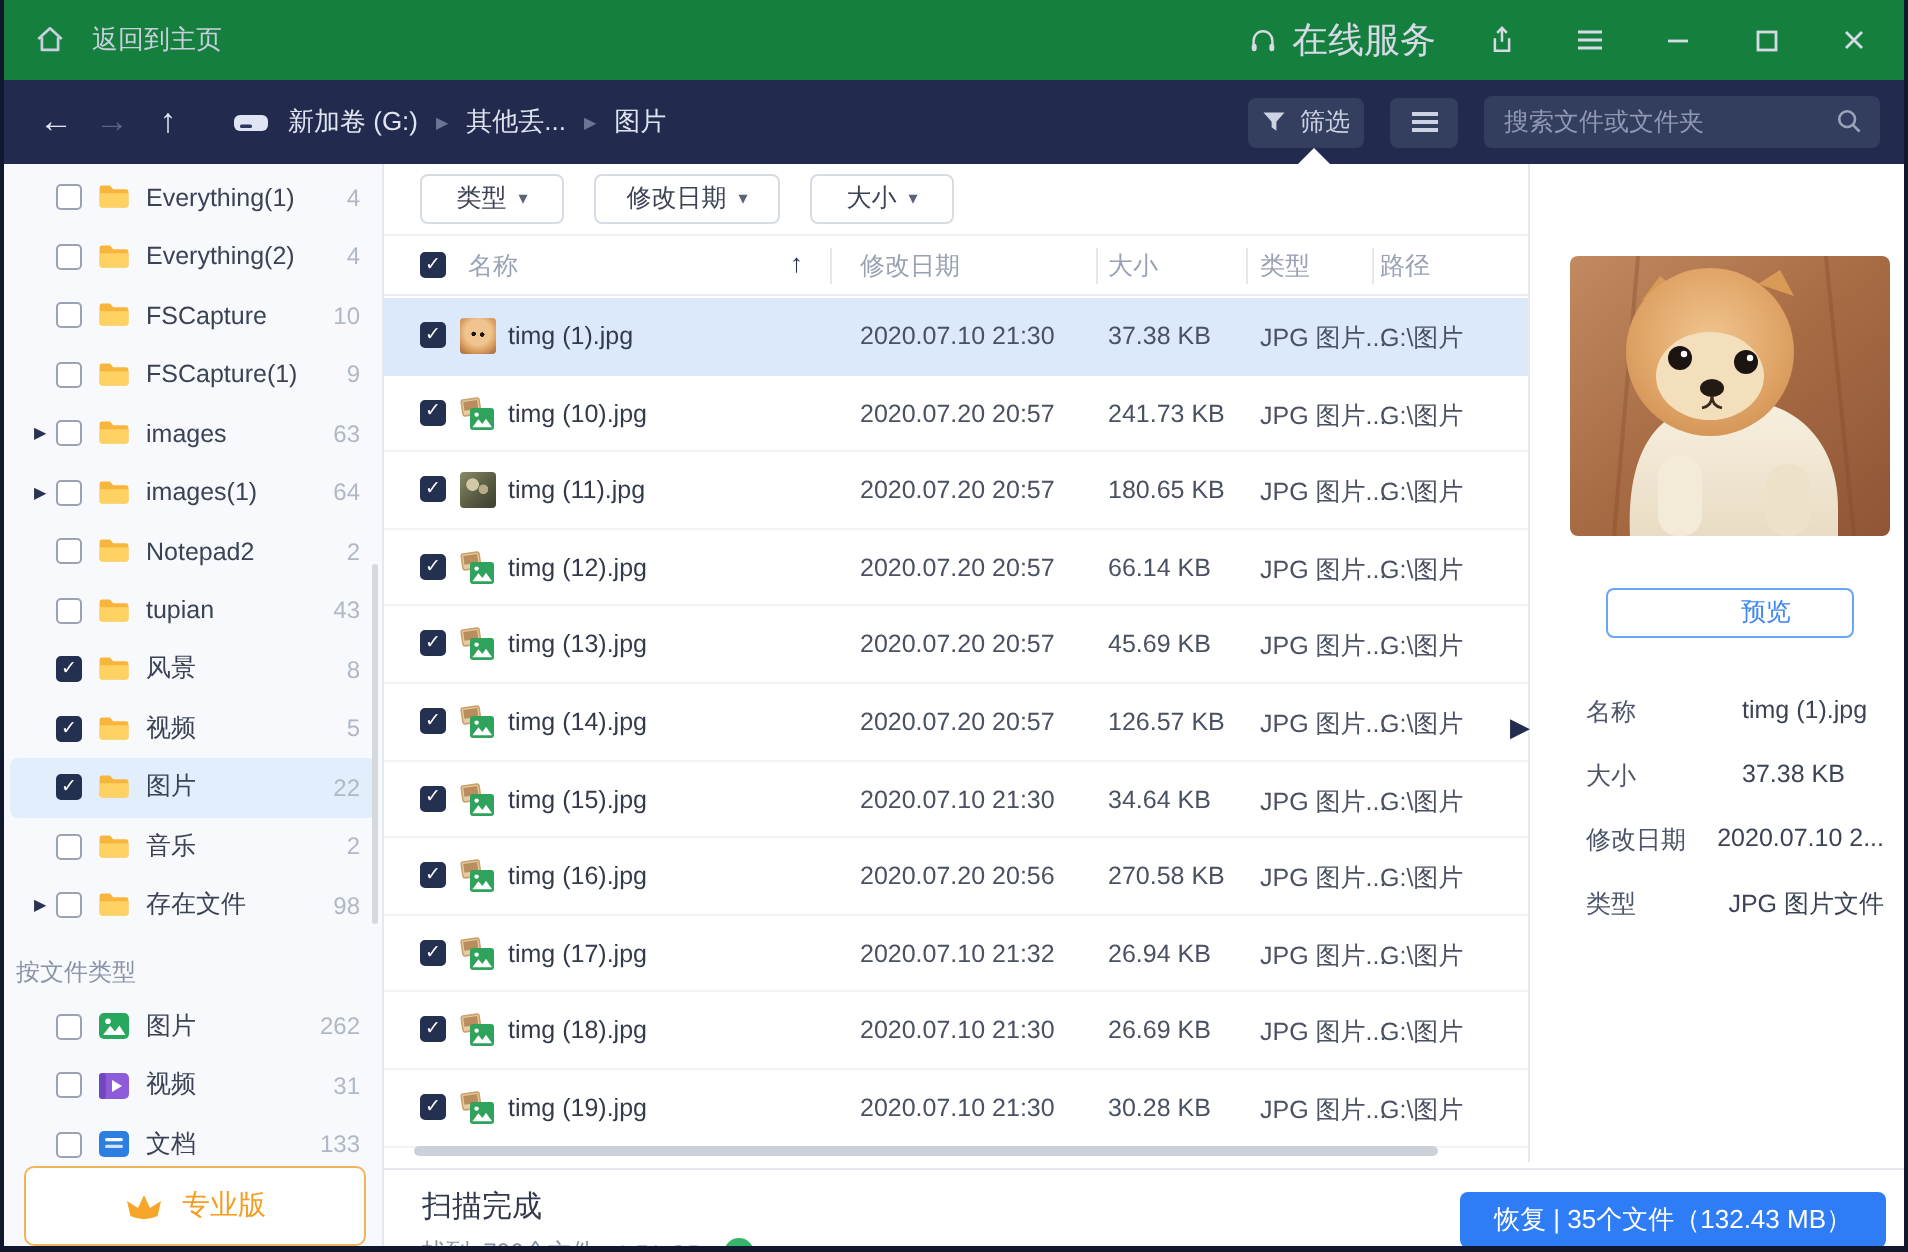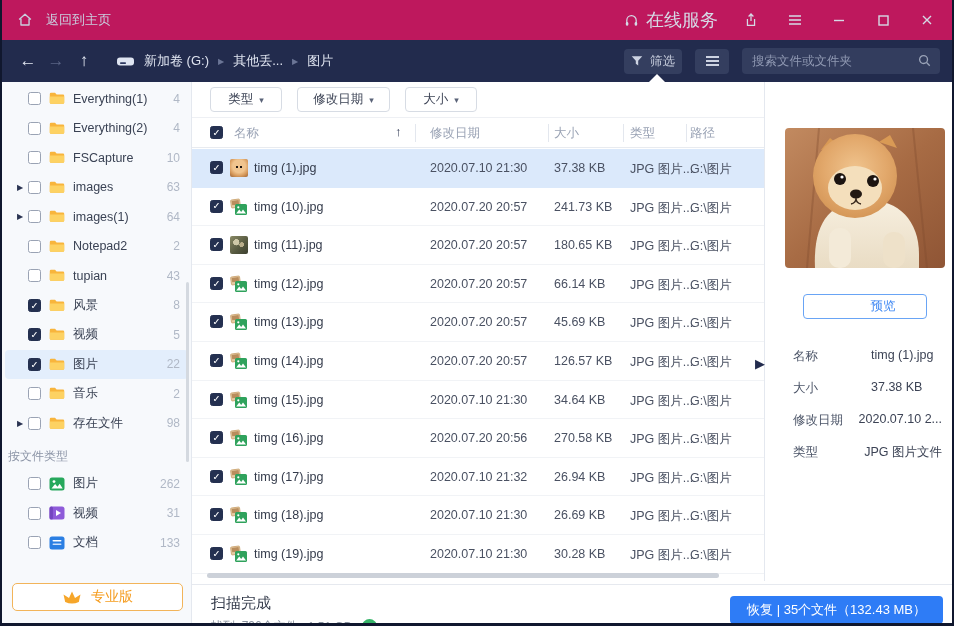--- a/index.html
+++ b/index.html
@@ -2,21 +2,21 @@
 <html><head>
 <meta charset="utf-8">
 <style>
   * { margin:0; padding:0; box-sizing:border-box; }
   html,body { width:954px; height:626px; background:#0d132b; }
   body { font-family:"Liberation Sans","DejaVu Sans",sans-serif; }
   #app { position:relative; width:954px; height:626px; overflow:hidden; background:#fff;
          border-left:2px solid #10172e; border-right:2px solid #10172e; border-bottom:3px solid #10172e; }
 
   
-  .titlebar { position:absolute; left:0; top:0; right:0; height:40px; background:#be185d;
+  .titlebar { position:absolute; left:0; top:0; right:0; height:40px; background:#15803d;
               display:flex; align-items:center; padding:0 14px; color:#c9cfdf; }
   .titlebar .home { display:flex; align-items:center; gap:12px; font-size:13px; }
   .tb-right { margin-left:auto; display:flex; align-items:center; gap:22px; }
   .svc { display:flex; align-items:center; gap:7px; font-size:18px; color:#d5dae6; cursor:default; }
   .winbtn { display:flex; align-items:center; justify-content:center; width:22px; height:22px; color:#d5dae6; }
 
   
   .toolbar { position:absolute; left:0; top:40px; right:0; height:42px; background:#222b4d;
              display:flex; align-items:center; padding:0 12px; color:#dde2ee; }
   .nav-arrow { font-size:17px; width:28px; text-align:center; color:#e2e7f2; }
@@ -50,21 +50,21 @@
   .cb.checked { background:#243050; border-color:#243050; }
   .cb.checked::after { content:"✓"; color:#fff; font-size:9.5px; line-height:1; }
   .folder-ic { margin-left:8px; display:flex; }
   .bytype { padding:10px 0 4px 6px; font-size:12px; color:#8b94a6; }
   .ft-icon { margin-left:8px; display:flex; }
   .ft-icon svg { display:none; }
   .ft-icon.image svg.i-image { display:block; }
   .ft-icon.video svg.i-video { display:block; }
   .ft-icon.doc svg.i-doc { display:block; }
   .side-scroll { position:absolute; right:2px; top:200px; width:3px; height:180px; background:#d4d9e0; border-radius:2px; }
-  .pro-btn { position:absolute; left:10px; right:8px; bottom:12px; height:28px; background:#fff;
+  .pro-btn { position:absolute; left:10px; right:8px; bottom:0px; height:40px; background:#fff;
              border:1px solid #f2b45a; border-radius:5px; display:flex; align-items:center; justify-content:center;
              gap:9px; color:#f59d21; font-size:14px; }
 
   
   .main { position:absolute; left:190px; top:82px; width:572px; bottom:42px; background:#fff; }
   .filterbar { height:36px; border-bottom:1px solid #eef0f4; display:flex; align-items:center; gap:15px; padding:0 0 0 18px; }
   .dd { height:25px; border:1px solid #d7dce4; border-radius:4px; background:#fff; color:#3c4355;
         font-size:12.5px; display:flex; align-items:center; justify-content:center; gap:6px; }
   .dd .caret { font-size:9px; color:#5a6378; }
   .dd.type { width:72px; } .dd.date { width:93px; } .dd.size { width:72px; }
@@ -241,20 +241,32 @@
     <span class="arrow">▶</span>
     <span class="cb"></span>
     <span class="folder-ic">
       <svg width="16" height="13" viewBox="0 0 16 13">
         <path d="M0.8 2 a1.2 1.2 0 0 1 1.2 -1.2 h4 l1.6 1.8 h6.4 a1.2 1.2 0 0 1 1.2 1.2 v6.8 a1.2 1.2 0 0 1 -1.2 1.2 h-12 a1.2 1.2 0 0 1 -1.2 -1.2 z" fill="#f8b53c"></path>
         <path d="M0.8 4.6 h14.4 v6 a1.2 1.2 0 0 1 -1.2 1.2 h-12 a1.2 1.2 0 0 1 -1.2 -1.2 z" fill="#fdd263"></path>
       </svg>
     </span>
     <span class="sname">FSCapture</span>
     <span class="scount">10</span>
+  </div>
+        <div class="srow">
+    <span class="arrow">▶</span>
+    <span class="cb"></span>
+    <span class="folder-ic">
+      <svg width="16" height="13" viewBox="0 0 16 13">
+        <path d="M0.8 2 a1.2 1.2 0 0 1 1.2 -1.2 h4 l1.6 1.8 h6.4 a1.2 1.2 0 0 1 1.2 1.2 v6.8 a1.2 1.2 0 0 1 -1.2 1.2 h-12 a1.2 1.2 0 0 1 -1.2 -1.2 z" fill="#f8b53c"></path>
+        <path d="M0.8 4.6 h14.4 v6 a1.2 1.2 0 0 1 -1.2 1.2 h-12 a1.2 1.2 0 0 1 -1.2 -1.2 z" fill="#fdd263"></path>
+      </svg>
+    </span>
+    <span class="sname">FSCapture(1)</span>
+    <span class="scount">9</span>
   </div>
         <div class="srow">
     <span class="arrow show">▶</span>
     <span class="cb"></span>
     <span class="folder-ic">
       <svg width="16" height="13" viewBox="0 0 16 13">
         <path d="M0.8 2 a1.2 1.2 0 0 1 1.2 -1.2 h4 l1.6 1.8 h6.4 a1.2 1.2 0 0 1 1.2 1.2 v6.8 a1.2 1.2 0 0 1 -1.2 1.2 h-12 a1.2 1.2 0 0 1 -1.2 -1.2 z" fill="#f8b53c"></path>
         <path d="M0.8 4.6 h14.4 v6 a1.2 1.2 0 0 1 -1.2 1.2 h-12 a1.2 1.2 0 0 1 -1.2 -1.2 z" fill="#fdd263"></path>
       </svg>
     </span>

